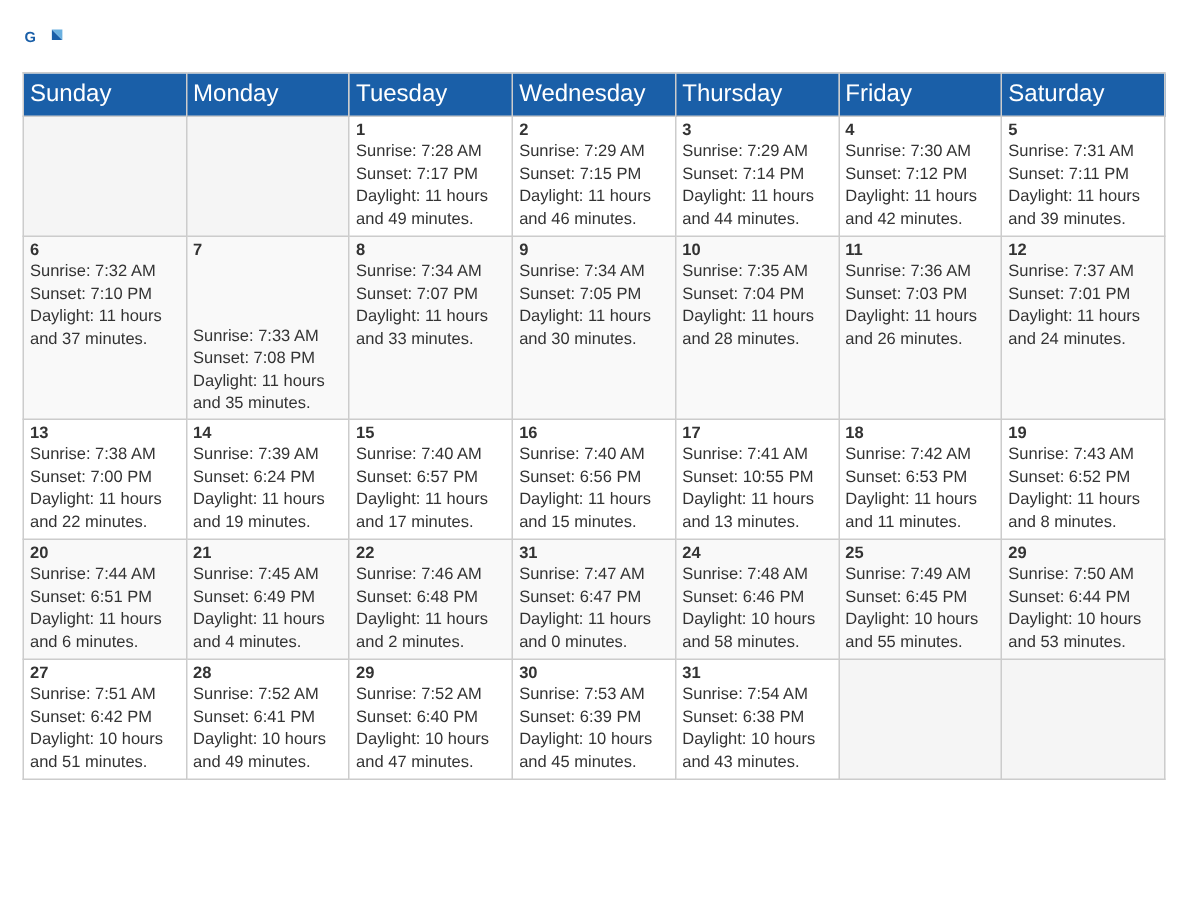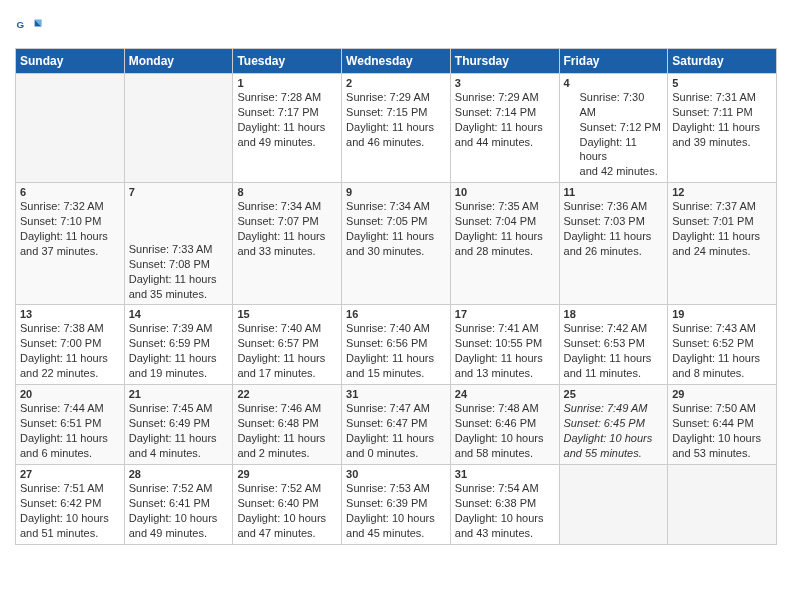--- a/index.html
+++ b/index.html
@@ -54,22 +54,22 @@
       margin-top: 2px;
     }
     table {
       width: 100%;
       border-collapse: collapse;
       margin-top: 6px;
     }
     th {
       background-color: #1a5fa8;
       color: #fff;
-      font-size: 12px;
-      font-weight: bold;
+      font-size: 16px;
+      font-weight: normal;
       padding: 5px 4px;
       text-align: left;
       border: 1px solid #ccc;
     }
     td {
       border: 1px solid #ccc;
       vertical-align: top;
       padding: 3px 4px;
       font-size: 9.5px;
       color: #333;
@@ -152,21 +152,21 @@
           </td>
           <td>
             <span class="day-num">3</span>
             <div class="day-info" style="white-space: pre-line;">Sunrise: 7:29 AM
 Sunset: 7:14 PM
 Daylight: 11 hours
 and 44 minutes.</div>
           </td>
           <td>
             <span class="day-num">4</span>
-            <div class="day-info" style="white-space: pre-line; margin-left: 16px;">Sunrise: 7:30 AM
+            <div class="day-info" style="white-space: pre-line;">Sunrise: 7:30 AM
 Sunset: 7:12 PM
 Daylight: 11 hours
 and 42 minutes.</div>
           </td>
           <td>
             <span class="day-num">5</span>
             <div class="day-info" style="white-space: pre-line;">Sunrise: 7:31 AM
 Sunset: 7:11 PM
 Daylight: 11 hours
 and 39 minutes.</div>
@@ -227,21 +227,21 @@
           <td>
             <span class="day-num">13</span>
             <div class="day-info" style="white-space: pre-line;">Sunrise: 7:38 AM
 Sunset: 7:00 PM
 Daylight: 11 hours
 and 22 minutes.</div>
           </td>
           <td>
             <span class="day-num">14</span>
             <div class="day-info" style="white-space: pre-line;">Sunrise: 7:39 AM
-Sunset: 6:59 PM
+Sunset: 6:24 PM
 Daylight: 11 hours
 and 19 minutes.</div>
           </td>
           <td>
             <span class="day-num">15</span>
             <div class="day-info" style="white-space: pre-line;">Sunrise: 7:40 AM
 Sunset: 6:57 PM
 Daylight: 11 hours
 and 17 minutes.</div>
           </td>
@@ -305,21 +305,21 @@
           </td>
           <td>
             <span class="day-num">24</span>
             <div class="day-info" style="white-space: pre-line;">Sunrise: 7:48 AM
 Sunset: 6:46 PM
 Daylight: 10 hours
 and 58 minutes.</div>
           </td>
           <td>
             <span class="day-num">25</span>
-            <div class="day-info" style="white-space: pre-line; font-style: italic;">Sunrise: 7:49 AM
+            <div class="day-info" style="white-space: pre-line;">Sunrise: 7:49 AM
 Sunset: 6:45 PM
 Daylight: 10 hours
 and 55 minutes.</div>
           </td>
           <td>
             <span class="day-num">29</span>
             <div class="day-info" style="white-space: pre-line;">Sunrise: 7:50 AM
 Sunset: 6:44 PM
 Daylight: 10 hours
 and 53 minutes.</div>

